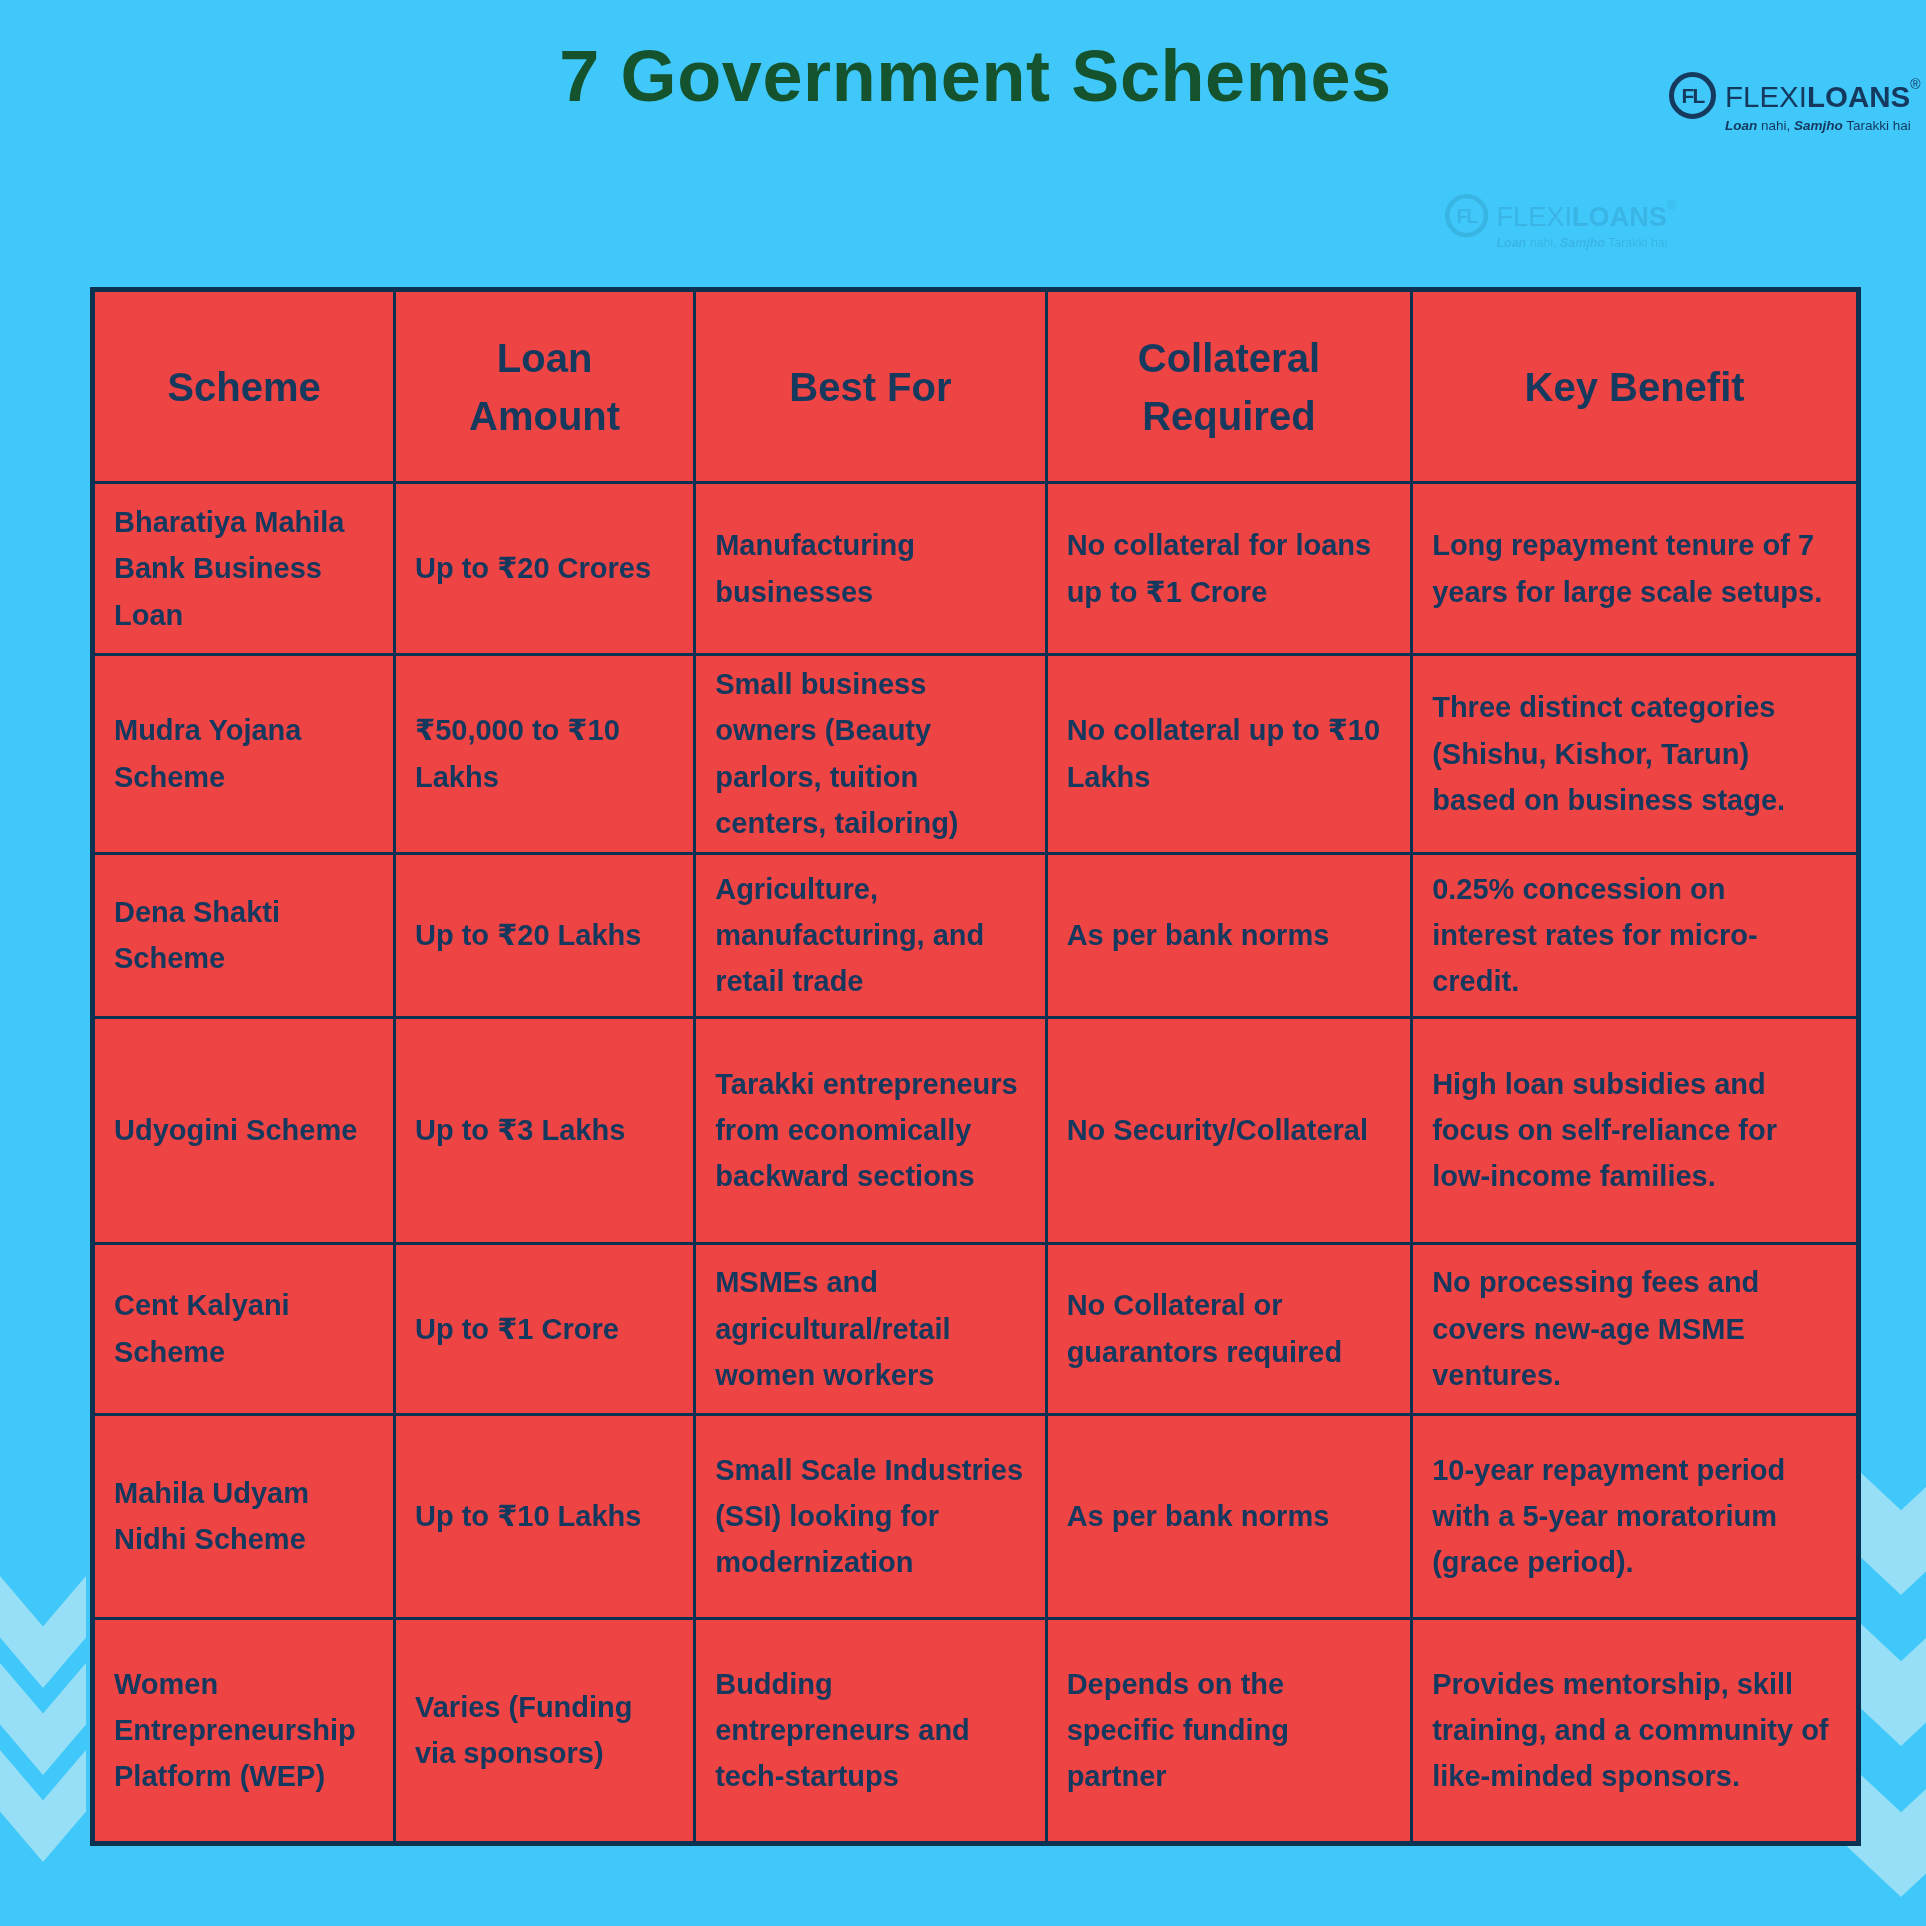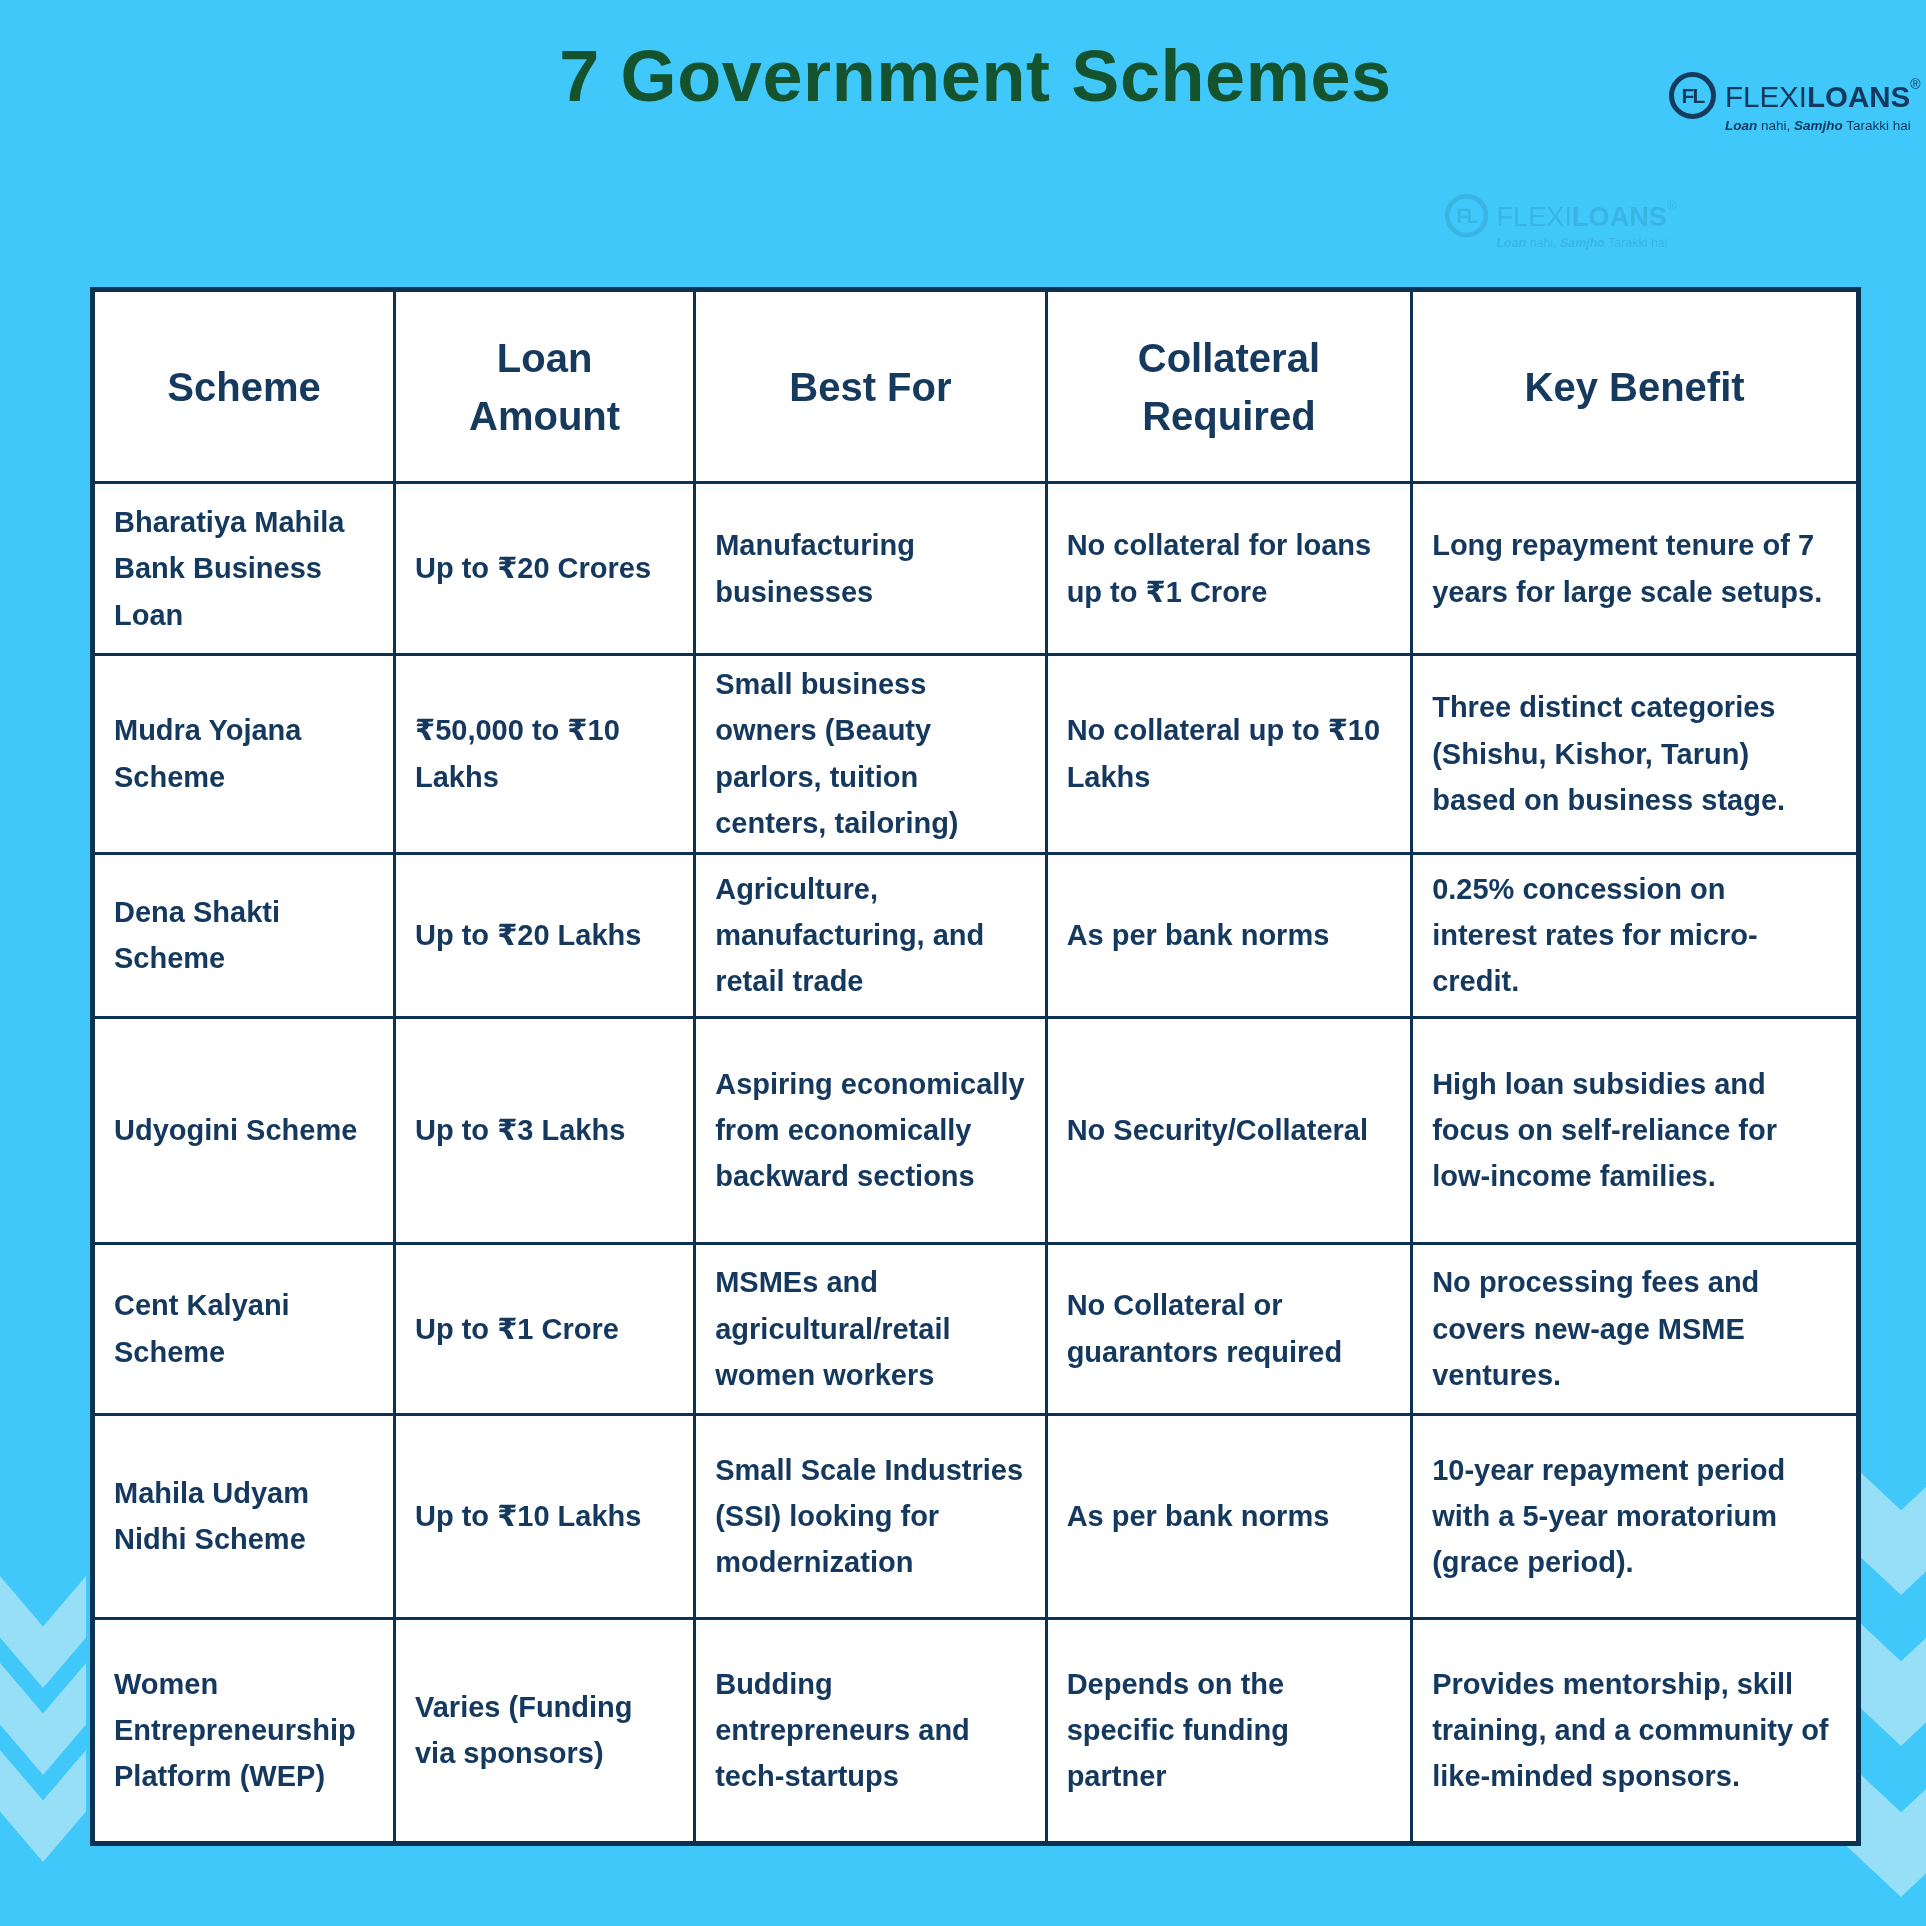--- a/index.html
+++ b/index.html
@@ -39,21 +39,21 @@
   .bn-bold  { font-weight:800; }
   .bn-reg   { font-size:14px; font-weight:400; vertical-align:18px; }
   .brand-tagline { font-size:13.5px; margin-top:6.4px; white-space:nowrap; }
   .brand-tagline b i { font-style:italic; }
   .watermark { top:194px; left:1445px; opacity:0.13; transform:scale(0.92); transform-origin:top left; }
 
   
   .scheme-table {
     position:absolute; left:90px; top:287px; width:1771px; z-index:2;
     border-collapse:collapse; table-layout:fixed;
-    background:#ffffff; border:5.1px solid #0D3150;
+    background:#ef4444; border:5.1px solid #0D3150;
   }
   .scheme-table th, .scheme-table td {
     border:3.2px solid #0D3150; vertical-align:middle;
     color:#14385E; overflow:hidden;
   }
   .scheme-table th {
     font-size:40px; font-weight:800; text-align:center;
     line-height:1.45; padding:13px 24.4px; color:#16395E;
   }
   .scheme-table td {
@@ -140,21 +140,21 @@
       <tr class="r3">
         <td class="cell-scheme">Dena Shakti Scheme</td>
         <td class="cell-loan">Up to ₹20 Lakhs</td>
         <td>Agriculture, manufacturing, and retail trade</td>
         <td>As per bank norms</td>
         <td>0.25% concession on interest rates for micro-credit.</td>
       </tr>
       <tr class="r4">
         <td class="cell-scheme">Udyogini Scheme</td>
         <td class="cell-loan">Up to ₹3 Lakhs</td>
-        <td>Aspiring economically from economically backward sections</td>
+        <td>Tarakki entrepreneurs from economically backward sections</td>
         <td>No Security/Collateral</td>
         <td>High loan subsidies and focus on self-reliance for low-income families.</td>
       </tr>
       <tr class="r5">
         <td class="cell-scheme">Cent Kalyani Scheme</td>
         <td class="cell-loan">Up to ₹1 Crore</td>
         <td>MSMEs and agricultural/retail women workers</td>
         <td>No Collateral or guarantors required</td>
         <td>No processing fees and covers new-age MSME ventures.</td>
       </tr>

